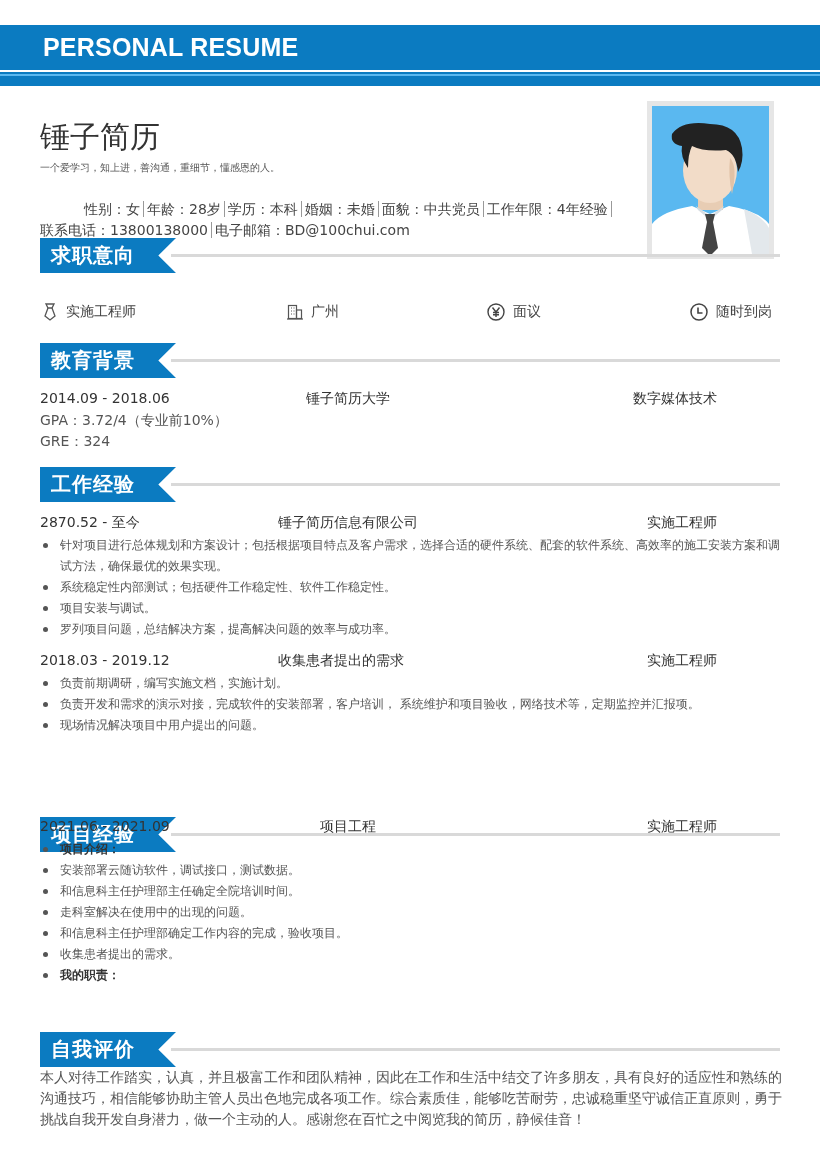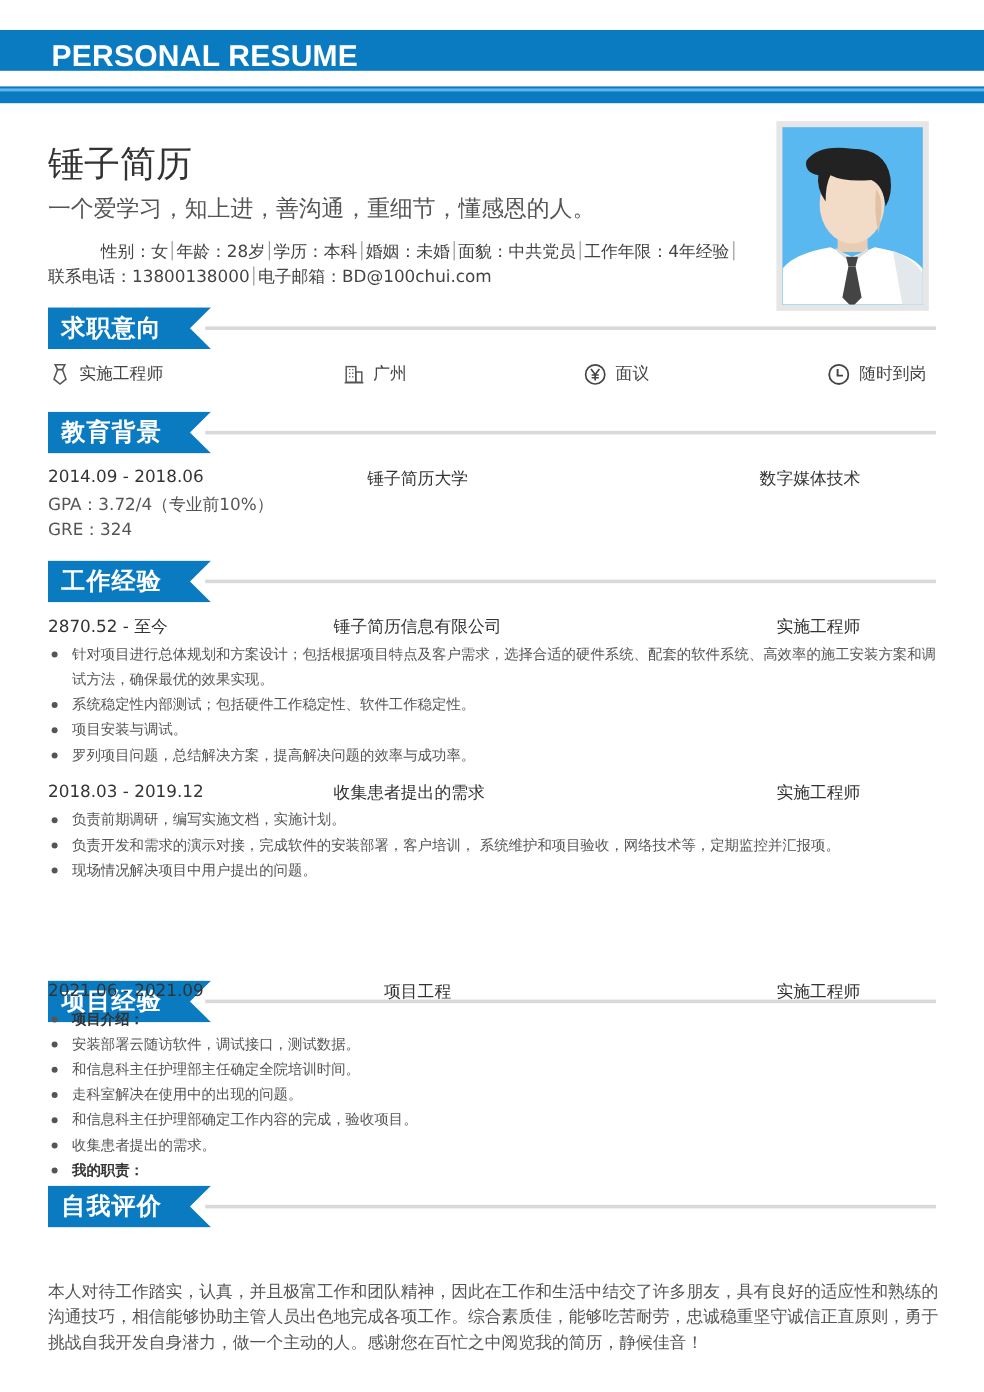--- a/index.html
+++ b/index.html
@@ -1,27 +1,27 @@
 <!DOCTYPE html>
 <html><head>
 <meta charset="utf-8">
 <style>
   * { box-sizing: border-box; margin: 0; padding: 0; }
   html, body { width: 820px; height: 1160px; background: #fff; overflow: hidden; }
   body { font-family: "DejaVu Sans", "Liberation Sans", sans-serif; color: #444; position: relative; }
 
-  .top-banner { position: absolute; left: 0; top: 25px; width: 820px; height: 34px; background: #0b7bc1; }
+  .top-banner { position: absolute; left: 0; top: 25px; width: 820px; height: 61px; background: #0b7bc1; }
   .top-banner .title { position: absolute; left: 43px; top: 8px; font-family: "Liberation Sans", sans-serif; font-weight: bold; font-size: 25px; color: #fff; letter-spacing: 0.2px; }
   .stripe-white { position: absolute; left: 0; top: 70px; width: 820px; height: 2px; background: #fff; }
   .stripe-blue1 { position: absolute; left: 0; top: 72px; width: 820px; height: 2px; background: #0b7bc1; }
   .stripe-light { position: absolute; left: 0; top: 74px; width: 820px; height: 2px; background: #5ab8f0; }
   .stripe-blue2 { position: absolute; left: 0; top: 76px; width: 820px; height: 10px; background: #0b7bc1; }
 
   .name { position: absolute; left: 40px; top: 117px; font-size: 30px; color: #333; }
-  .motto { position: absolute; left: 40px; top: 161px; font-size: 19px; color: #555; font-family: Liberation Serif, serif; }
+  .motto { position: absolute; left: 40px; top: 161px; font-size: 10px; color: #555; font-family: Liberation Serif, serif; }
   .info-line { position: absolute; left: 40px; font-size: 14px; color: #444; white-space: nowrap; }
   .info-line span.item { display: inline-block; }
   .info-line span.sep { display: inline-block; width: 1px; height: 16px; background: #999; margin: 0 3px; vertical-align: -3px; }
   .info1 { top: 201px; margin-left: 44px; }
   .info2 { top: 222px; }
 
   .photo { position: absolute; left: 647px; top: 101px; width: 127px; height: 158px; background: #e6e6e6; padding: 5px; }
   .photo .inner { width: 100%; height: 100%; background: #5ab8f0; position: relative; overflow: hidden; }
 
   .sec-head { position: absolute; left: 40px; width: 740px; height: 35px; }
@@ -78,21 +78,21 @@
       <ellipse cx="58" cy="64" rx="27" ry="33" fill="#f2dcc8"></ellipse>
       <path d="M78 52 Q86 60 80 88 Q76 70 78 52 Z" fill="#e1c2a6"></path>
       <path d="M20 28 Q30 14 58 18 Q86 18 90 42 Q92 56 86 66 Q84 48 74 44 Q52 46 40 40 Q36 48 36 62 Q28 50 30 40 Q18 38 20 28 Z" fill="#222"></path>
       <path d="M44 100 L58 110 L72 100 L70 104 L58 114 L46 104 Z" fill="#d7dde2"></path>
       <path d="M53 108 L63 108 L61 116 L55 116 Z" fill="#444"></path>
       <path d="M55 116 L61 116 L66 142 L58 150 L50 142 Z" fill="#444"></path>
     </svg>
   </div>
 </div>
 
-<div class="sec-head" style="top:256px;padding-left:48px;">
+<div class="sec-head" style="top:238px;padding-left:48px;">
   <div class="block"></div>
   <div class="label">求职意向</div>
   <div class="rule"></div>
 </div>
 <div class="intent-row">
   <div class="intent-item" style="left:2px;">
     <svg width="16" height="18" viewBox="0 0 16 18">
       <path d="M4 1 H12 L10 5 H6 Z" fill="none" stroke="#555" stroke-width="1.3"></path>
       <path d="M6 5 L3 13 L8 17 L13 13 L10 5" fill="none" stroke="#555" stroke-width="1.3"></path>
     </svg>
@@ -177,18 +177,18 @@
 <ul class="bullets" style="top:839px;">
   <li class="strong">项目介绍：</li>
   <li>安装部署云随访软件，调试接口，测试数据。</li>
   <li>和信息科主任护理部主任确定全院培训时间。</li>
   <li>走科室解决在使用中的出现的问题。</li>
   <li>和信息科主任护理部确定工作内容的完成，验收项目。</li>
   <li>收集患者提出的需求。</li>
   <li class="strong">我的职责：</li>
 </ul>
 
-<div class="sec-head" style="top:988px;">
+<div class="sec-head" style="top:1032px;">
   <div class="block"></div>
   <div class="label">自我评价</div>
   <div class="rule"></div>
 </div>
 <div class="summary">本人对待工作踏实，认真，并且极富工作和团队精神，因此在工作和生活中结交了许多朋友，具有良好的适应性和熟练的沟通技巧，相信能够协助主管人员出色地完成各项工作。综合素质佳，能够吃苦耐劳，忠诚稳重坚守诚信正直原则，勇于挑战自我开发自身潜力，做一个主动的人。感谢您在百忙之中阅览我的简历，静候佳音！</div>
 
 </body></html>

